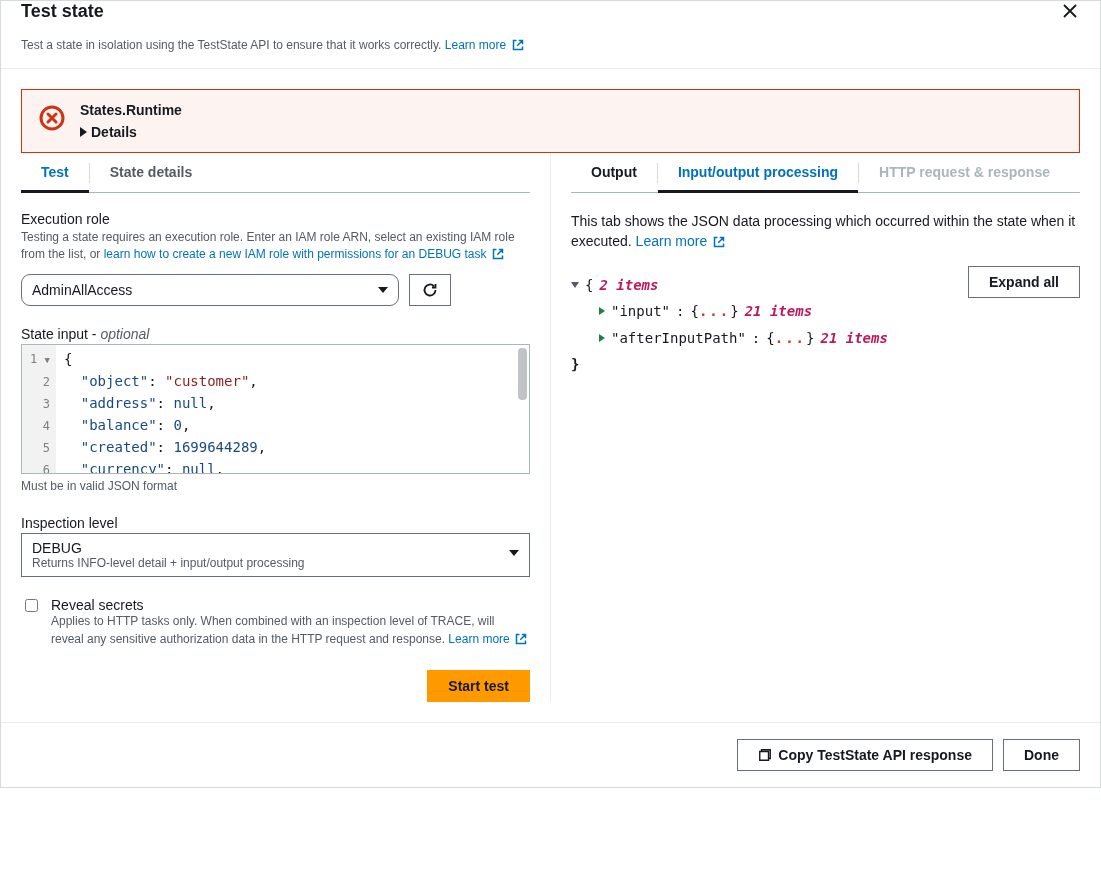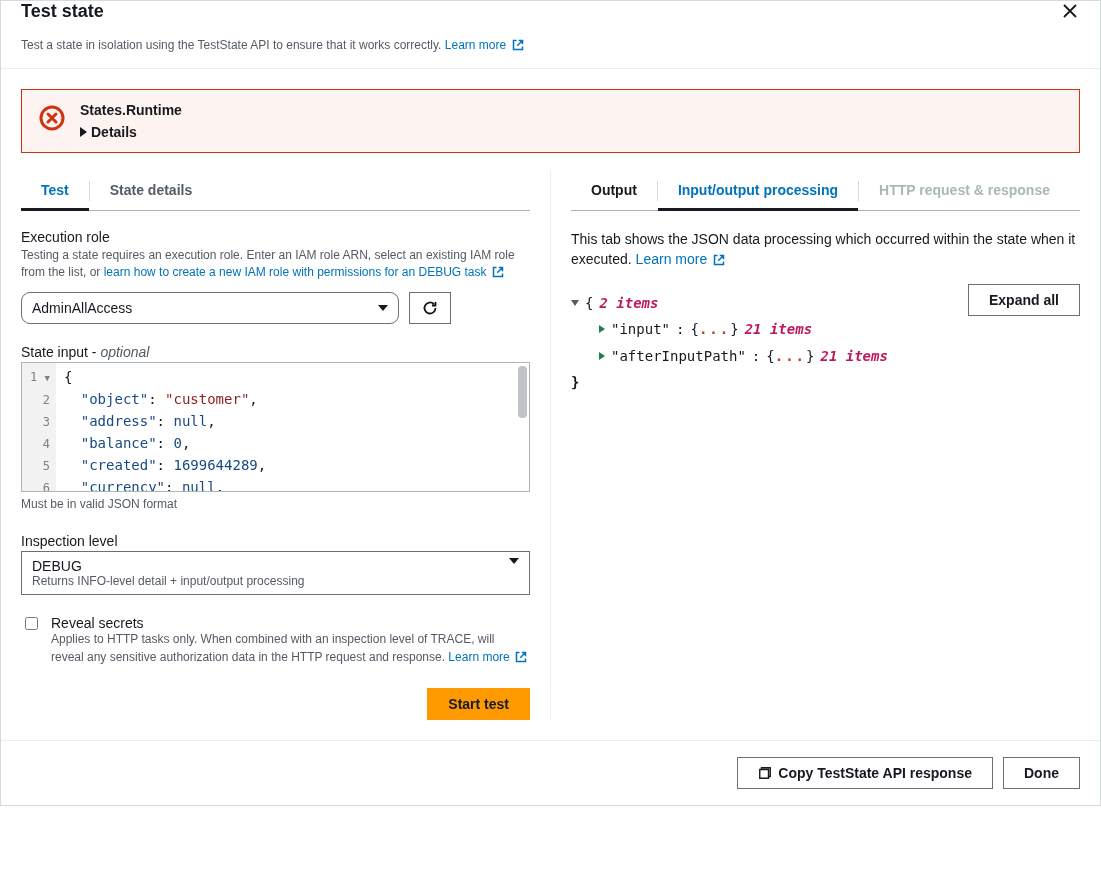--- a/index.html
+++ b/index.html
@@ -32,21 +32,20 @@
     display: flex; align-items: center; justify-content: center;
   }
   .body { padding: 20px; }
   .alert {
     border: 1px solid #d13212;
     background: #fdf3f1;
     padding: 12px 16px;
     display: flex;
     gap: 14px;
     align-items: flex-start;
-    margin-bottom: 18px;
   }
   .alert-icon { flex-shrink: 0; margin-top: 2px; }
   .alert-title { font-weight: 700; margin-bottom: 6px; }
   .details-toggle { display: flex; align-items: center; gap: 4px; cursor: pointer; font-size: 14px;}
   .columns { display: flex; gap: 0; }
   .col { flex: 1; padding: 0 20px; }
   .col:first-child { padding-left: 0; padding-right: 20px; border-right: 1px solid #eaeded; }
   .col:last-child { padding-left: 20px; padding-right: 0; }
   .tabs { display: flex; border-bottom: 1px solid #aab7b8; margin-bottom: 18px; }
   .tab {
@@ -115,21 +114,21 @@
   .scrollbar-thumb{
     position:absolute; right:2px; top:3px; width:9px; height:52px; background:#c0c4c8; border-radius:4px;
   }
   .select-box {
     border: 1px solid #687078;
     padding: 6px 10px;
     cursor: pointer;
     background:#fff;
   }
   .select-box .desc { font-size: 12px; color: #545b64; }
-  .select-box-row{ display:flex; justify-content:space-between; align-items:flex-start;}
+  .select-box-row{ display:flex; justify-content:space-between; align-items:flex-end;}
   .checkbox-row { display: flex; gap: 10px; align-items: flex-start; margin-top: 18px; }
   .checkbox-row input { margin-top: 2px; }
   .btn {
     border: 1px solid #687078;
     padding: 7px 20px;
     font-weight: 700;
     cursor: pointer;
     background: #fff;
     color: #16191f;
     font-size:14px;

